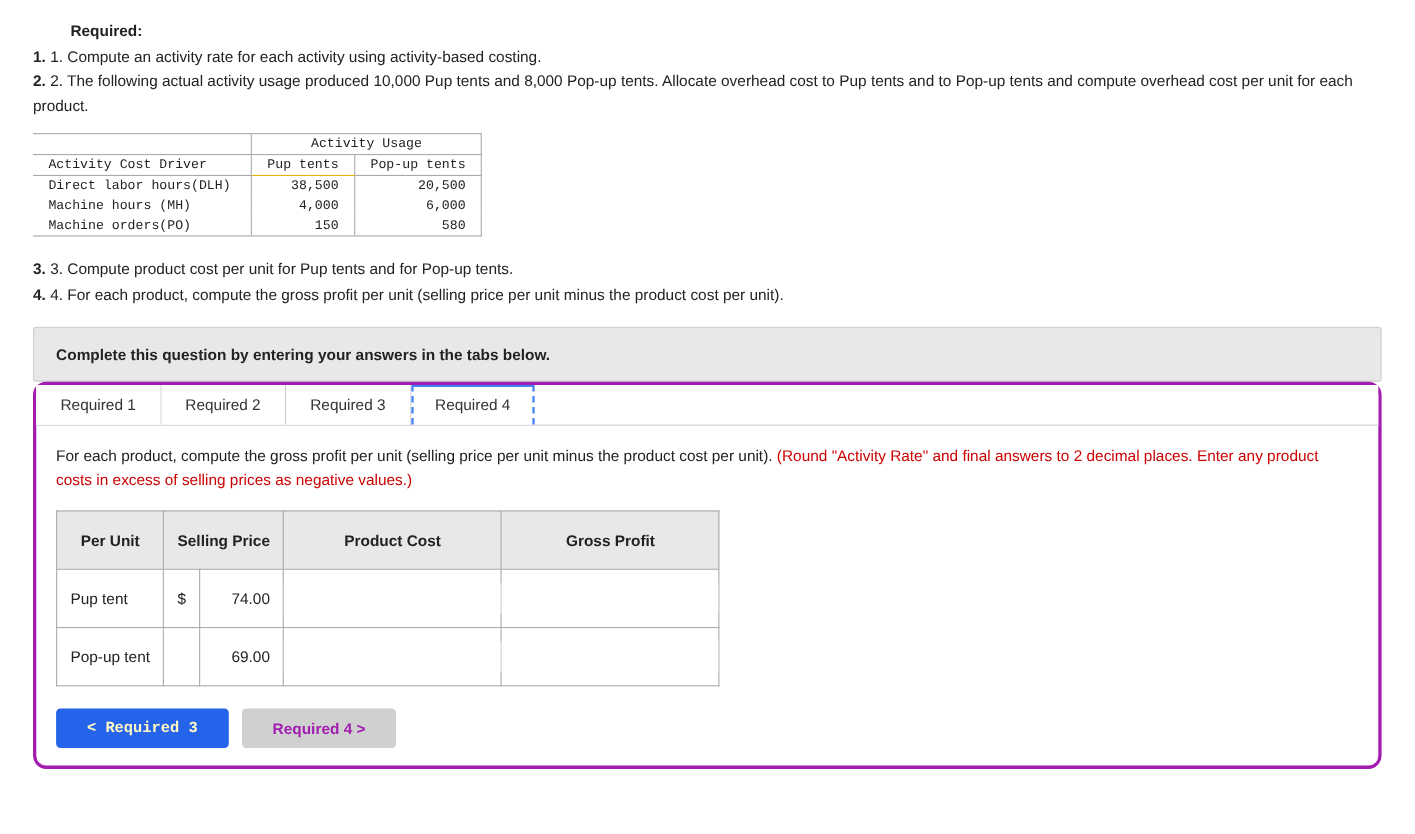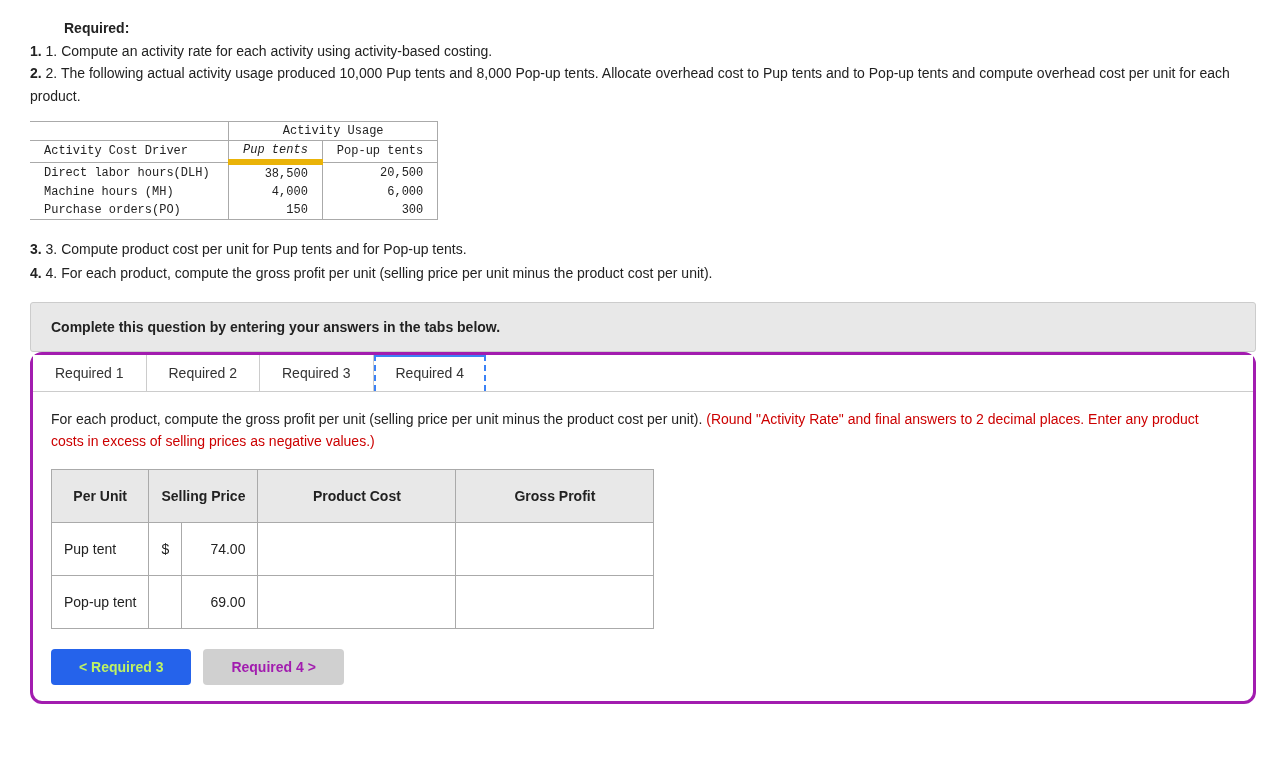--- a/index.html
+++ b/index.html
@@ -117,21 +117,22 @@
     .btn-nav {
       padding: 10px 28px;
       font-size: 14px;
       font-weight: bold;
       border: none;
       border-radius: 4px;
       cursor: pointer;
     }
     .btn-prev {
       background: #2563eb;
-      color: #bef264;
+      color: #fef9c3;
+      font-family: Liberation Mono, monospace;
     }
     .btn-next {
       background: #d0d0d0;
       color: #a21caf;
     }
   </style>
 </head>
 <body>
 
 <div class="required-header">
@@ -144,39 +145,39 @@
 </div>
 
 <table class="outer-table">
   <thead>
     <tr class="border-top border-bottom">
       <td style="border-top:1px solid #aaa; border-bottom:1px solid #aaa;"></td>
       <td colspan="2" style="text-align:center; border-top:1px solid #aaa; border-bottom:1px solid #aaa; border-left:1px solid #aaa; border-right:1px solid #aaa;">Activity Usage</td>
     </tr>
     <tr>
       <td style="border-bottom:1px solid #aaa; padding-right:40px;">Activity Cost Driver</td>
-      <td style="border-bottom:6px solid #eab308; border-left:1px solid #aaa; text-align:center;font-style:italic;">Pup tents</td>
+      <td style="border-bottom:1px solid #eab308; border-left:1px solid #aaa; text-align:center;">Pup tents</td>
       <td style="border-bottom:1px solid #aaa; border-left:1px solid #aaa; text-align:right; border-right:1px solid #aaa;">Pop-up tents</td>
     </tr>
   </thead>
   <tbody>
     <tr>
       <td>Direct labor hours(DLH)</td>
       <td style="border-left:1px solid #aaa; text-align:right;">38,500</td>
       <td style="border-left:1px solid #aaa; text-align:right; border-right:1px solid #aaa;margin-top:36px;">20,500</td>
     </tr>
     <tr>
       <td>Machine hours (MH)</td>
       <td style="border-left:1px solid #aaa; text-align:right;">4,000</td>
       <td style="border-left:1px solid #aaa; text-align:right; border-right:1px solid #aaa;">6,000</td>
     </tr>
     <tr>
-      <td style="border-bottom:1px solid #aaa;">Purchase orders(PO)</td>
+      <td style="border-bottom:1px solid #aaa;">Machine orders(PO)</td>
       <td style="border-left:1px solid #aaa; border-bottom:1px solid #aaa; text-align:right;">150</td>
-      <td style="border-left:1px solid #aaa; border-bottom:1px solid #aaa; text-align:right; border-right:1px solid #aaa;">300</td>
+      <td style="border-left:1px solid #aaa; border-bottom:1px solid #aaa; text-align:right; border-right:1px solid #aaa;">580</td>
     </tr>
   </tbody>
 </table>
 
 <div class="step-text">
   <div><b>3.</b> <span>3. Compute product cost per unit for Pup tents and for Pop-up tents.</span></div>
   <div><b>4.</b> <span>4. For each product, compute the gross profit per unit (selling price per unit minus the product cost per unit).</span></div>
 </div>
 
 <div class="complete-box">

